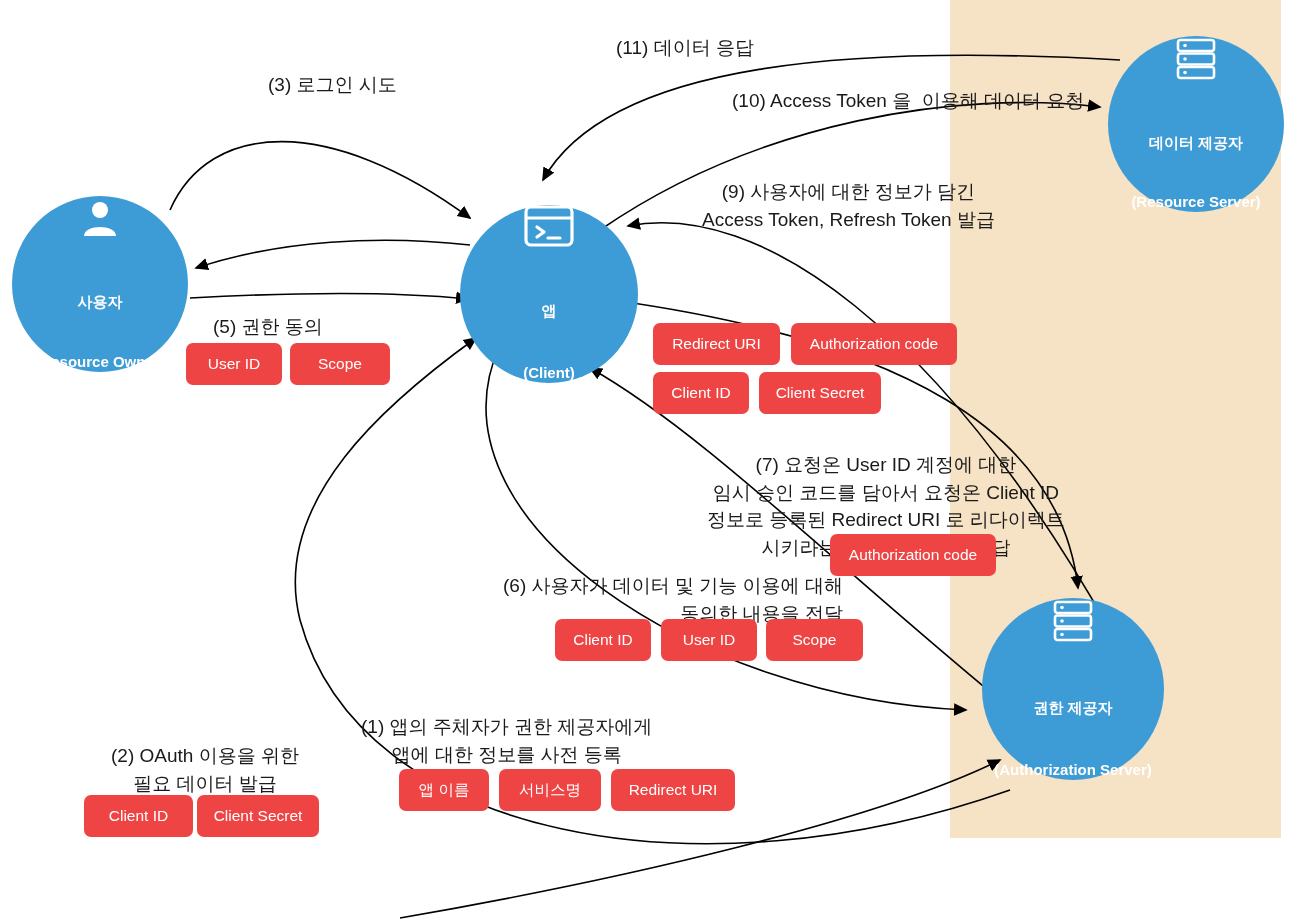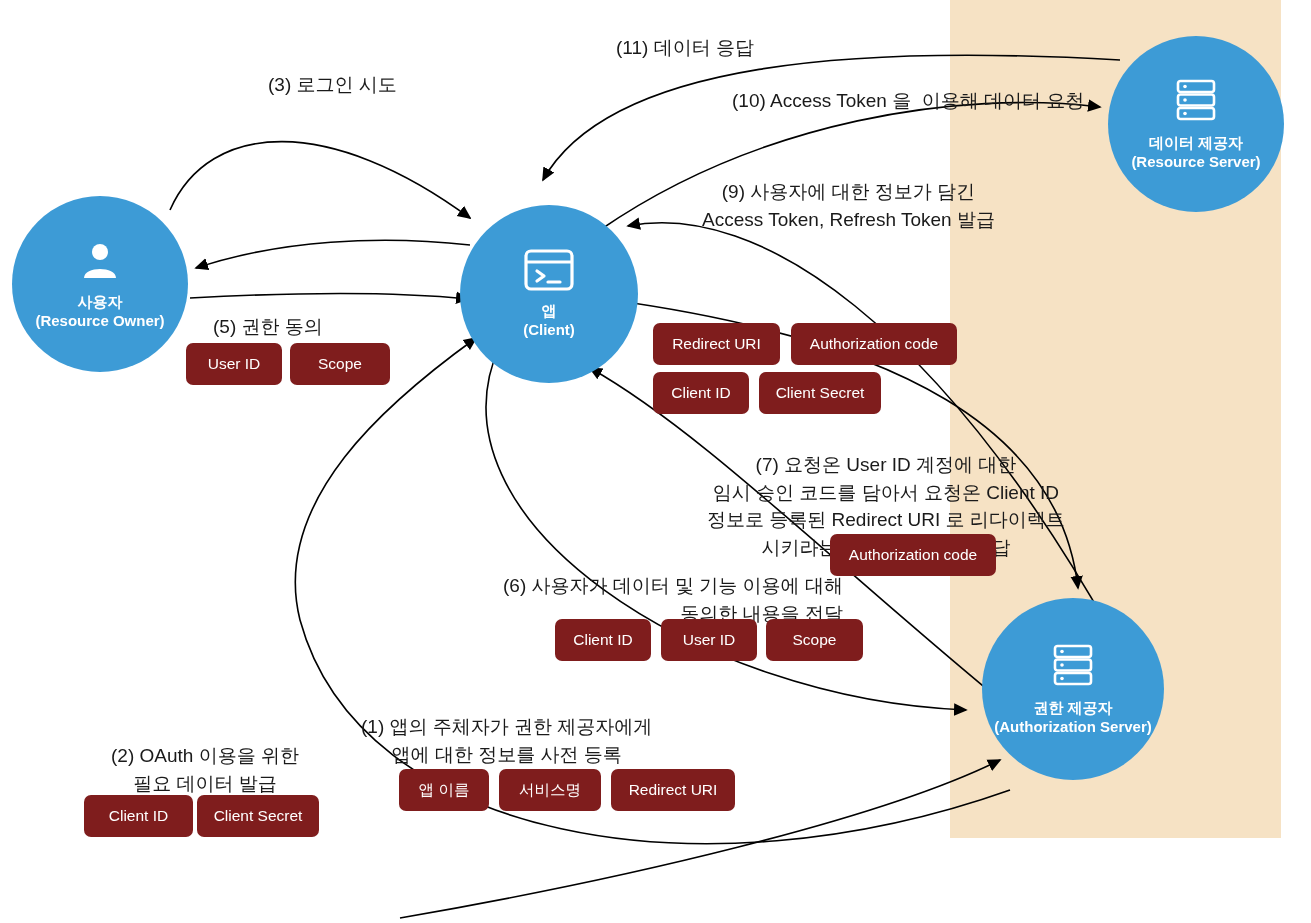--- a/index.html
+++ b/index.html
@@ -29,39 +29,40 @@
     height: 923px;
     pointer-events: none;
   }
   .node {
     position: absolute;
     border-radius: 50%;
     background: #3d9bd6;
     display: flex;
     flex-direction: column;
     align-items: center;
-    justify-content: center;
+    justify-content: space-between;
     color: #ffffff;
     text-align: center;
     line-height: 1.25;
+    gap: 16px;
   }
   .node .node-label {
     font-size: 15px;
     font-weight: bold;
   }
   .node .node-sub {
     font-size: 15px;
     font-weight: bold;
   }
   .node .node-icon {
     margin-bottom: 6px;
   }
   .chip {
     position: absolute;
-    background: #7f1d1d;
+    background: #ef4444;
     color: #ffffff;
     border-radius: 7px;
     font-size: 15.5px;
     display: flex;
     align-items: center;
     justify-content: center;
     height: 42px;
     padding: 0 14px;
     white-space: nowrap;
     box-sizing: border-box;

